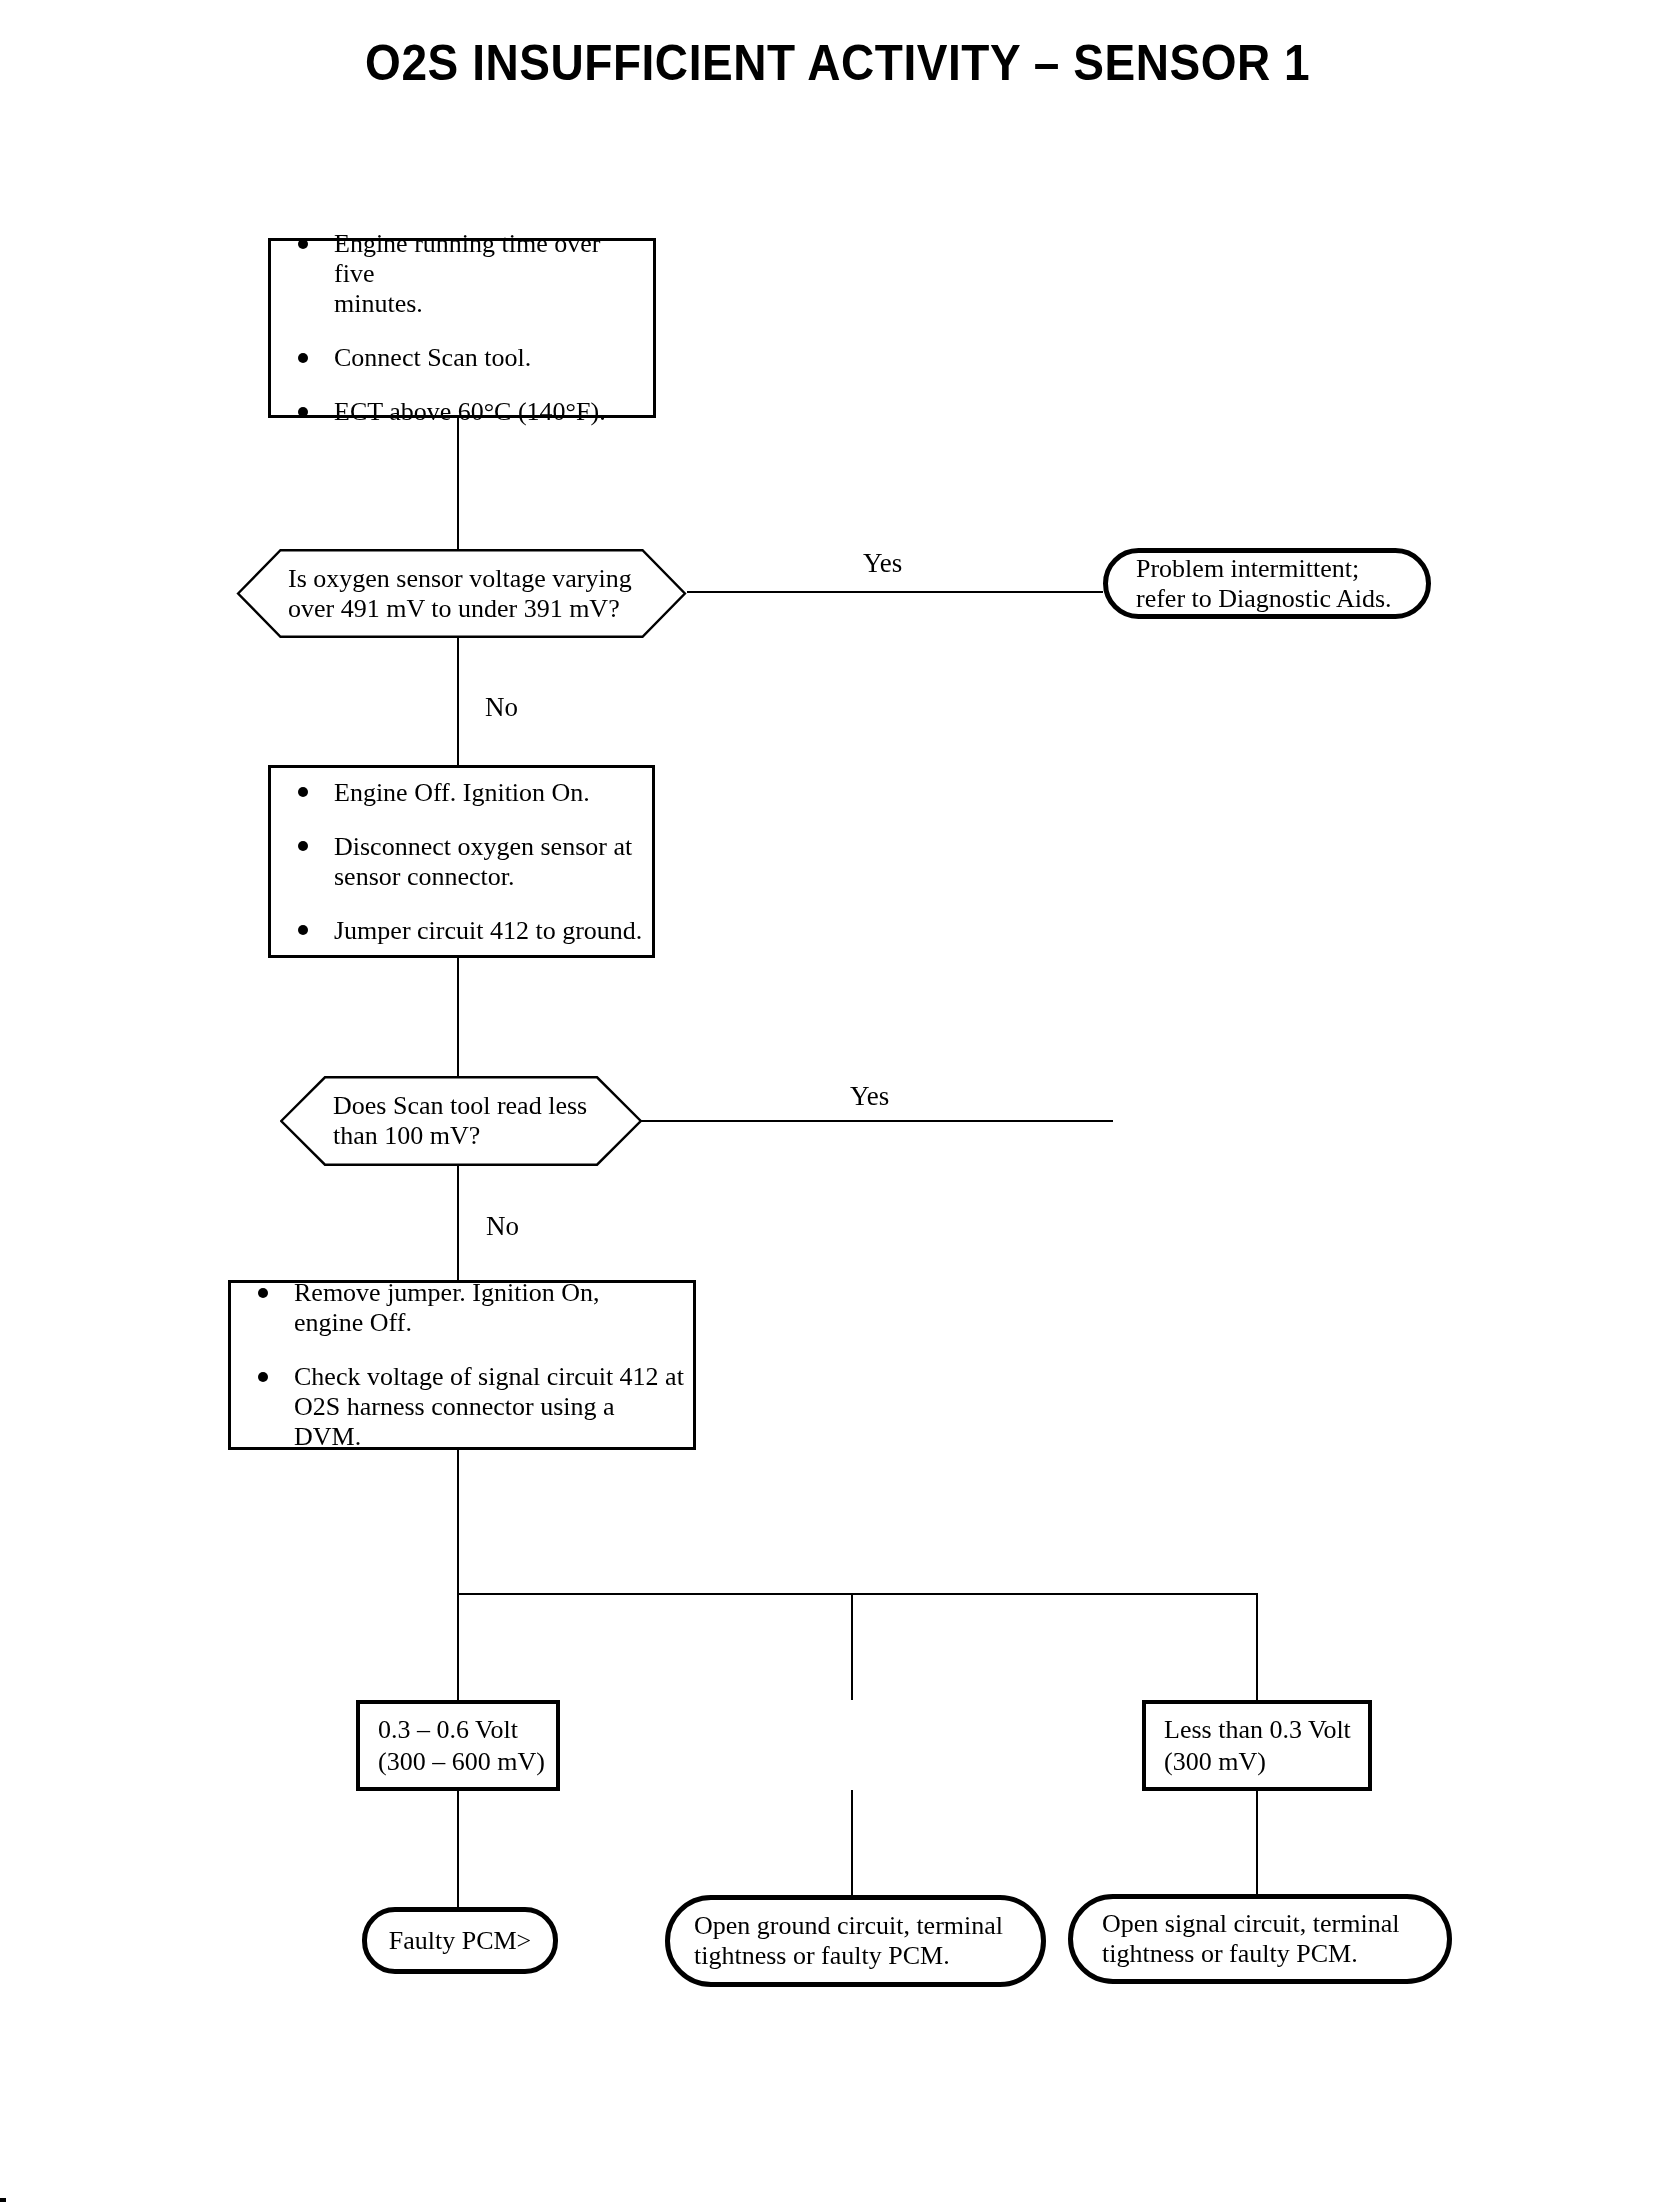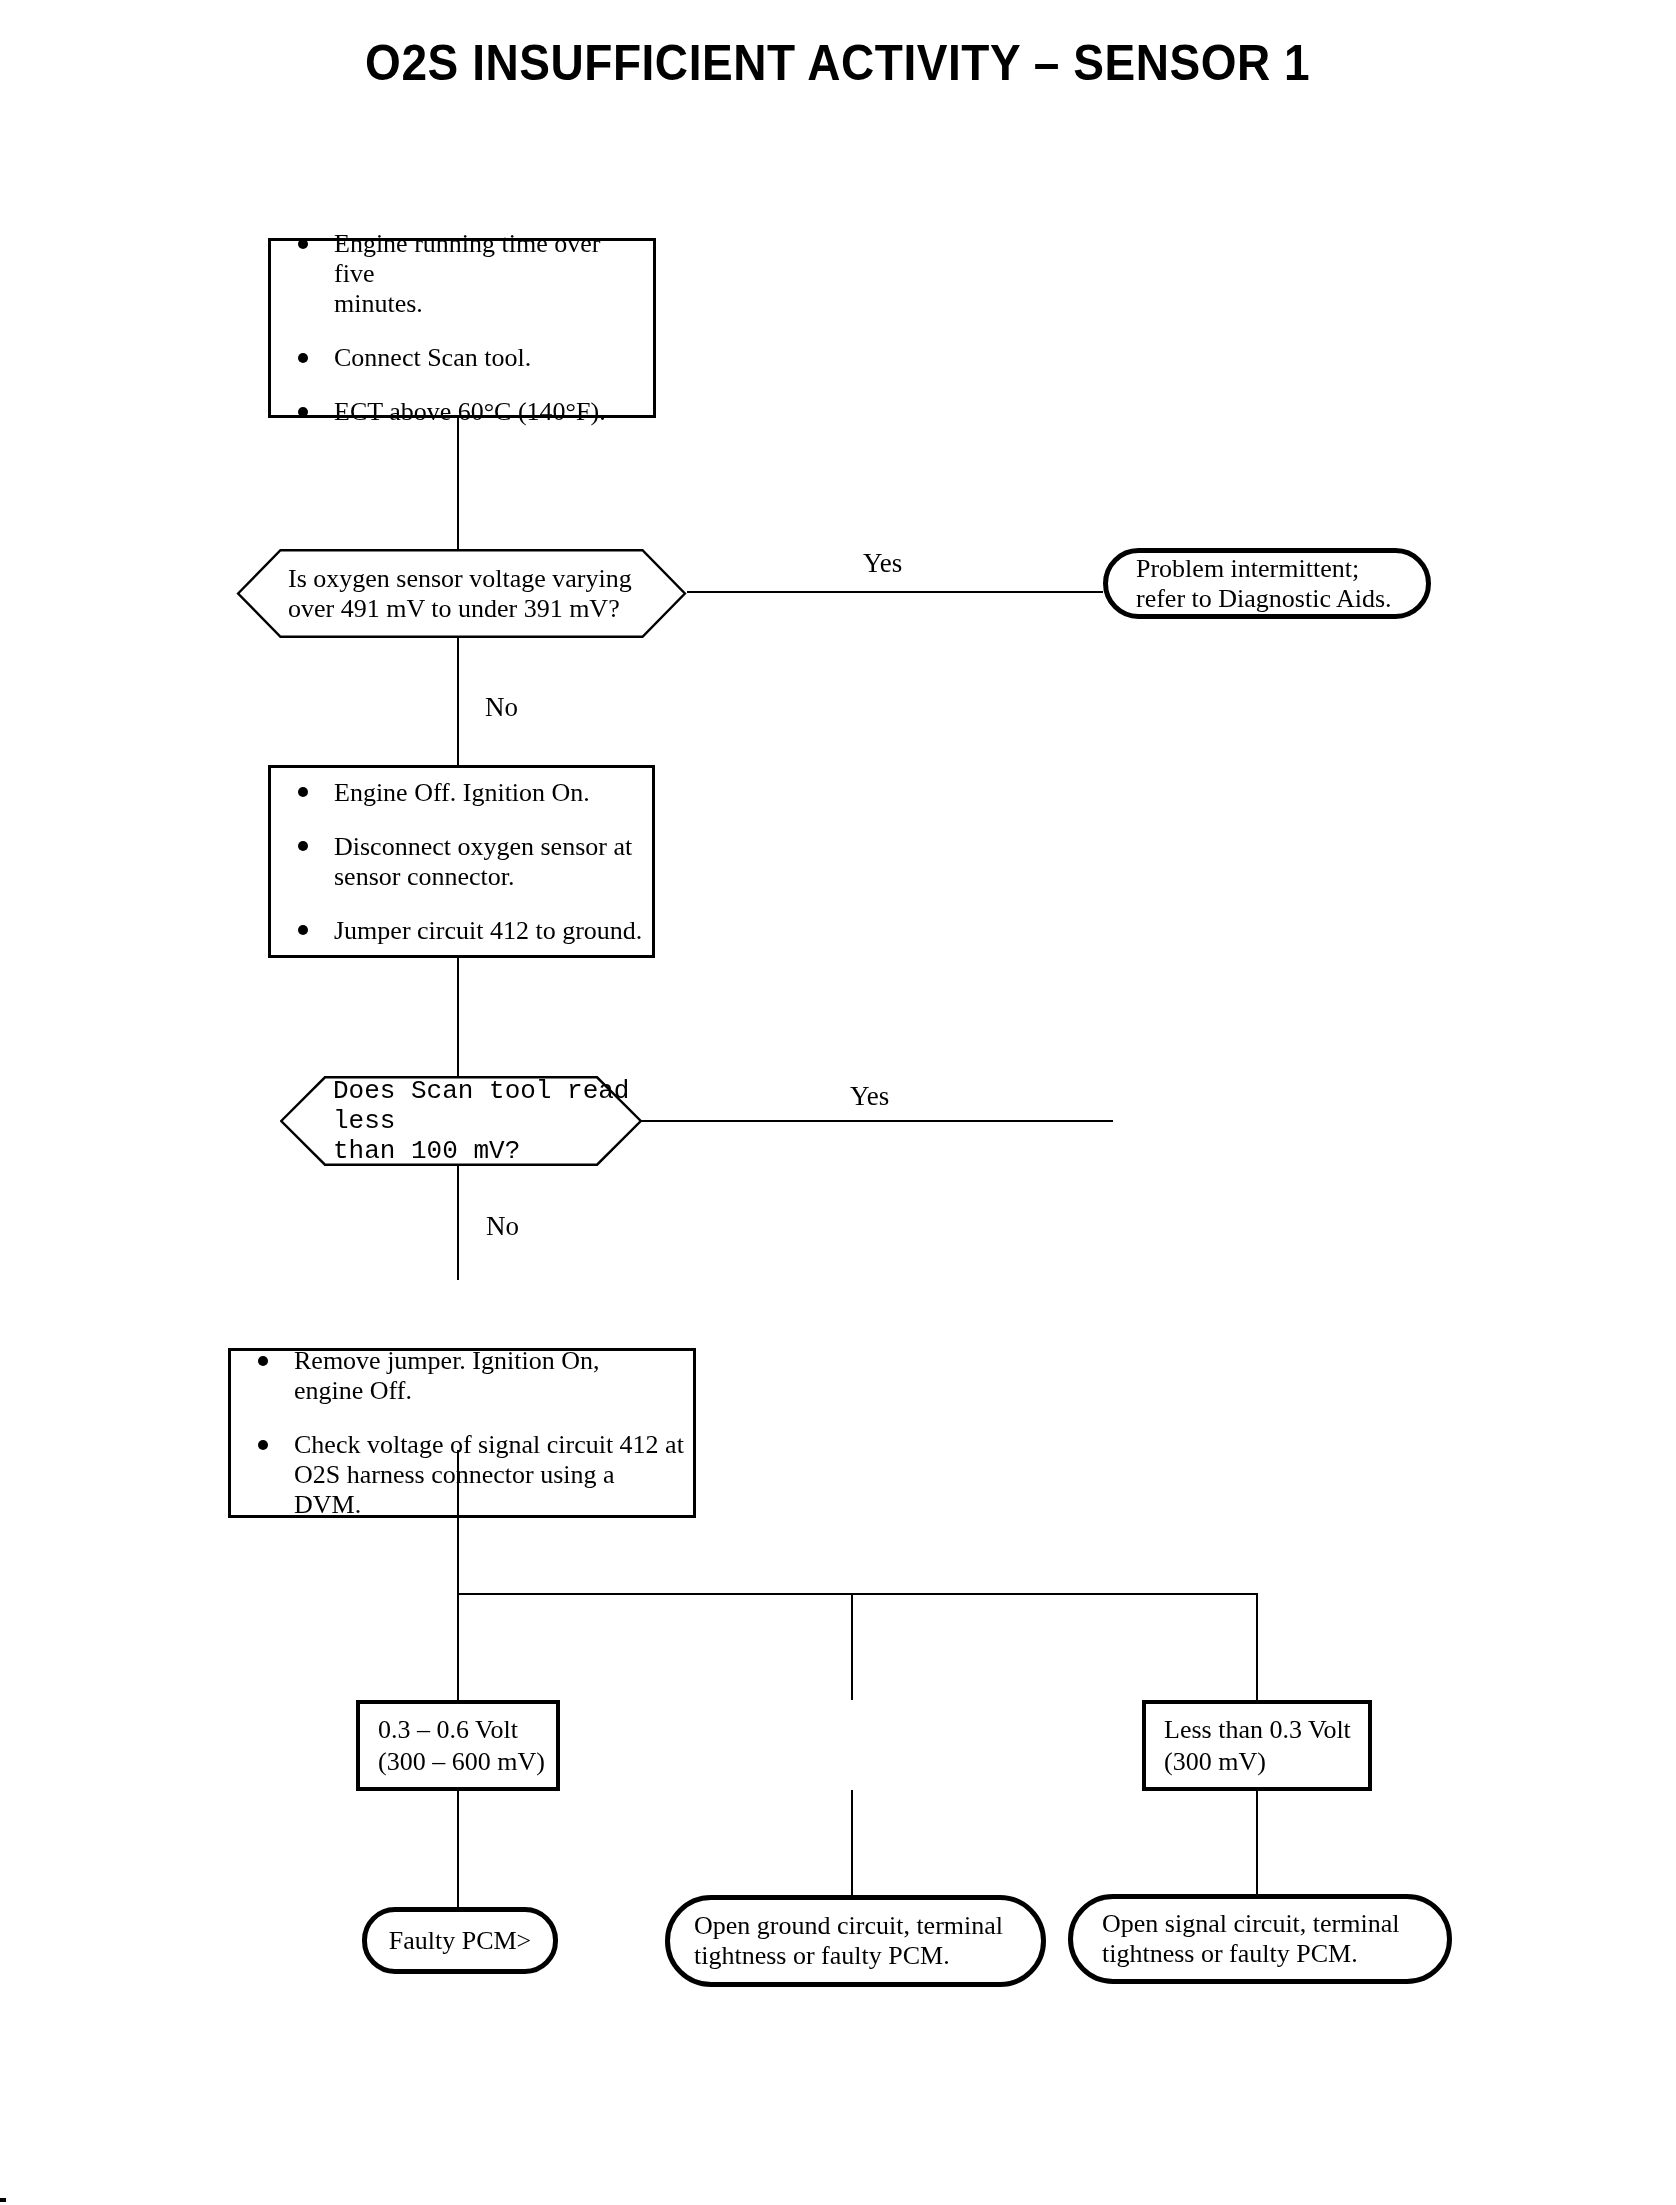--- a/index.html
+++ b/index.html
@@ -149,34 +149,34 @@
       </span>
     </div>
   </div>
 
   <div class="ln" style="left:457px;top:957px;width:1.8px;height:119px;"></div>
 
   <div class="hexwrap" style="left:280px;top:1076px;width:362px;height:90px;">
     <svg width="362" height="90" viewBox="0 0 596 148">
       <polygon points="2,74 74,2 522,2 594,74 522,146 74,146" fill="#ffffff" stroke="#000000" stroke-width="4"></polygon>
     </svg>
-    <div class="hextext" style="padding-left:53px;font-family:Liberation Mono, monospace;">
+    <div class="hextext" style="padding-left:53px;">
       <span class="bl">Does Scan tool read less</span>
       <span class="bl">than 100 mV?</span>
     </div>
   </div>
 
   <div class="ln" style="left:641px;top:1120px;width:472px;height:1.8px;"></div>
   <div class="lbl" style="left:850px;top:1081px;">Yes</div>
 
 
   <div class="ln" style="left:457px;top:1165px;width:1.8px;height:115px;"></div>
   <div class="lbl" style="left:486px;top:1211px;">No</div>
 
-  <div class="pbox" style="left:228px;top:1348px;width:468px;height:170px;">
+  <div class="pbox" style="left:228px;top:1280px;width:468px;height:170px;">
     <div class="bullet-item">
       <span class="marker">
           <span class="dot"></span>
         </span>
       <span class="btext">
         <span class="bl">Remove jumper. Ignition On,</span>
         <span class="bl">engine Off.</span>
       </span>
     </div>
     <div class="bullet-item">

